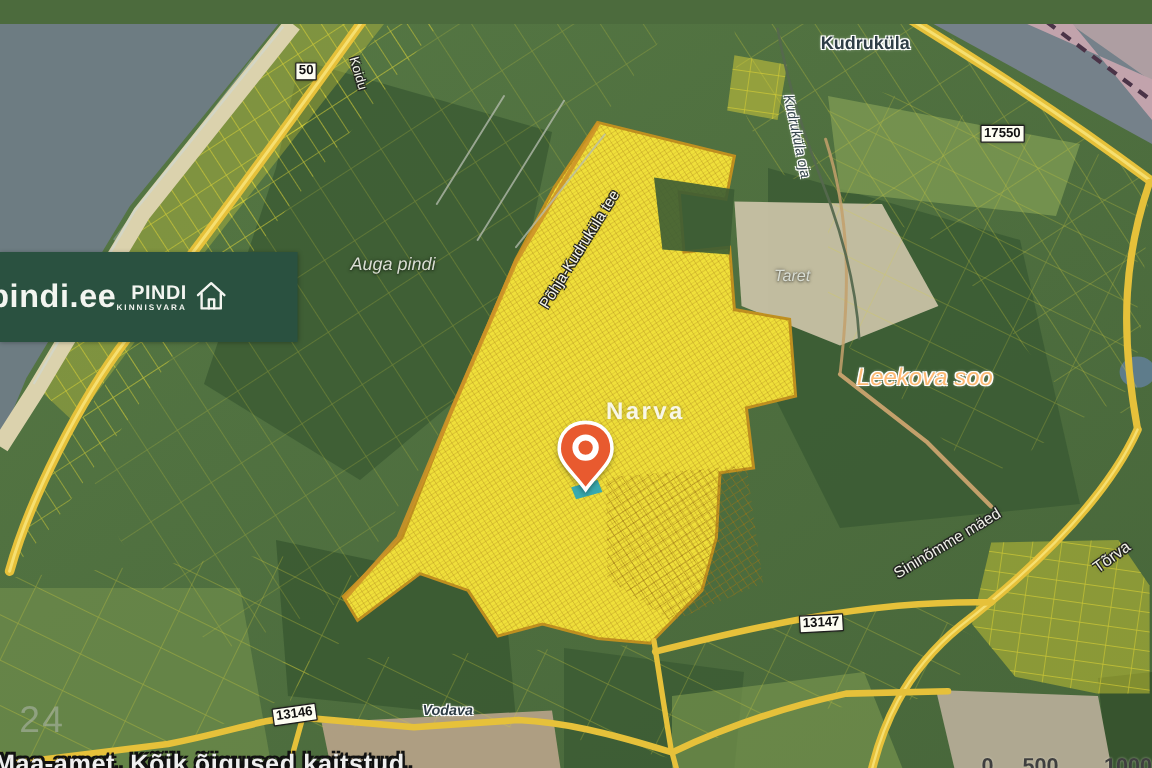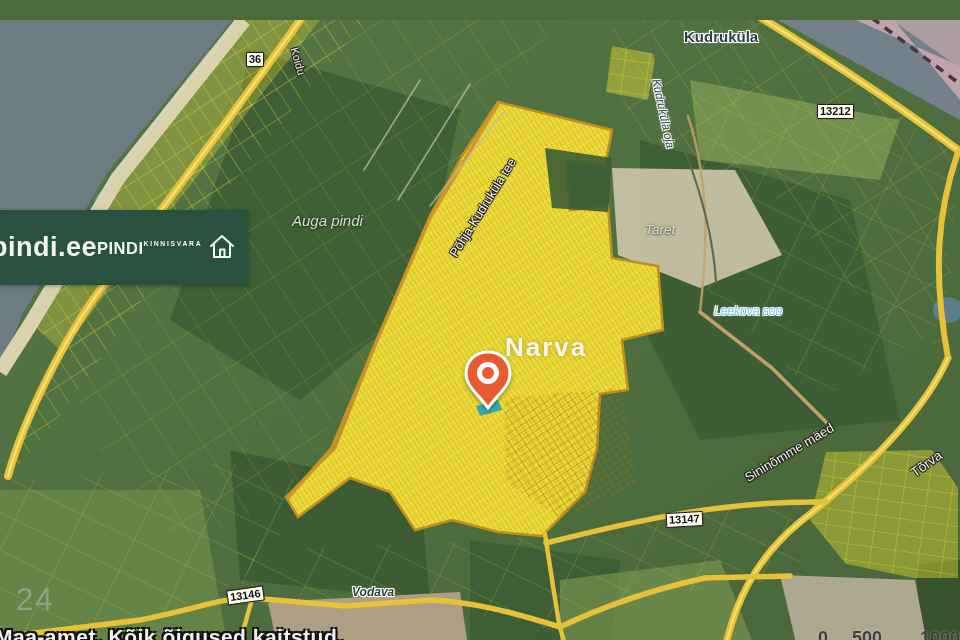--- a/index.html
+++ b/index.html
@@ -15,22 +15,22 @@
 
   .lbl-kudrukula{left:684px;top:8px;font-size:15px;font-weight:bold;color:#2e3d46;}
   .lbl-oja{left:662px;top:58px;font-size:11.5px;font-style:italic;color:#35454d;
            transform:rotate(78deg);transform-origin:left top;}
   .lbl-pohja{left:447px;top:232px;font-size:12.5px;color:#f4f4ee;
              transform:rotate(-58deg);transform-origin:left top;}
   .lbl-koidu{left:300px;top:26px;font-size:11px;color:#f2f2ea;
              transform:rotate(74deg);transform-origin:left top;}
   .lbl-auga{left:292px;top:192px;font-size:15px;font-style:italic;color:#d9ddd3;}
   .lbl-taret{left:645px;top:202px;font-size:13.5px;font-style:italic;color:#d8ddd4;text-align:center;}
-  .lbl-leekova{left:714px;top:284px;font-size:12px;font-style:italic;color:#7dd3fc;}
-  .lbl-narva{left:505px;top:312px;font-size:26px;font-weight:bold;letter-spacing:2px;
+  .lbl-leekova{left:714px;top:284px;font-size:20px;font-style:italic;color:#fdba74;}
+  .lbl-narva{left:505px;top:312px;font-size:20px;font-weight:bold;letter-spacing:2px;
              color:rgba(255,255,255,.88);text-shadow:0 0 4px rgba(110,110,50,.45);}
   .lbl-sini{left:742px;top:452px;font-size:13px;color:#efefe8;
             transform:rotate(-31deg);transform-origin:left top;}
   .lbl-torva{left:908px;top:448px;font-size:13.5px;color:#eeeee7;
              transform:rotate(-36deg);transform-origin:left top;}
   .lbl-vodava{left:352px;top:565px;font-size:12px;font-weight:bold;font-style:italic;color:#2e3d46;}
   .lbl-ghost{left:16px;top:562px;font-size:31px;font-weight:normal;color:#a9b3a3;opacity:.62;letter-spacing:2px;}
   .lbl-copyright{left:-5px;top:605px;font-size:21px;font-weight:bold;color:#efefef;letter-spacing:.5px;
                  text-shadow:-2px -2px 0 #111,2px -2px 0 #111,-2px 2px 0 #111,2px 2px 0 #111,0 0 3px #000;}
 
@@ -52,21 +52,21 @@
   .scalebar .bar{margin-top:2px;height:6px;width:140px;margin-left:16px;border:1px solid #222;
                  display:flex;}
   .scalebar .seg-a{width:50%;background:#111;}
   .scalebar .seg-b{width:50%;background:#f6f6f6;}
 
   .banner{position:absolute;left:0;top:190px;width:248px;height:75px;background:#2a5140;
           display:flex;align-items:center;color:#f3f5f0;box-shadow:0 1px 4px rgba(0,0,0,.35);}
   .banner .site{font-size:27px;font-weight:bold;letter-spacing:.5px;margin-left:-9px;}
   .banner .num{font-family:"Liberation Serif", serif;font-size:62px;font-weight:bold;line-height:.85;
                letter-spacing:-5px;margin:-8px 6px 0 10px;}
-  .banner .stack{display:flex;flex-direction:row;line-height:1;margin-top:2px;}
+  .banner .stack{display:flex;flex-direction:column;line-height:1;margin-top:2px;align-items:flex-end;}
   .banner .brand{font-size:16.5px;font-weight:800;letter-spacing:.5px;}
   .banner .brandsub{font-size:6.8px;font-weight:bold;letter-spacing:1.7px;margin-top:1px;}
   .banner .house{margin-left:7px;margin-top:-2px;}
 
   .pin{position:absolute;left:462px;top:330px;width:52px;height:62px;
        filter:drop-shadow(0 2px 2px rgba(0,0,0,.35));cursor:pointer;}
 </style>
 </head>
 <body>
 
@@ -182,22 +182,22 @@
   <div class="lbl lbl-auga halo-soft">Auga pindi</div>
   <div class="lbl lbl-taret halo-soft">Taret</div>
   <div class="lbl lbl-leekova halo-w">Leekova soo</div>
   <div class="lbl lbl-narva">Narva</div>
   <div class="lbl lbl-sini halo-d">Sininõmme mäed</div>
   <div class="lbl lbl-torva halo-d">Tõrva</div>
   <div class="lbl lbl-vodava halo-w">Vodava</div>
   <div class="lbl lbl-ghost">24</div>
   <div class="lbl lbl-copyright">Maa-amet. Kõik õigused kaitstud.</div>
 
-  <div class="badge badge-91">36</div>
-  <div class="badge badge-13212">13212</div>
+  <div class="badge badge-91">50</div>
+  <div class="badge badge-13212">17550</div>
   <div class="badge badge-13146">13146</div>
   <div class="badge badge-13147">13147</div>
   <div class="badge badge-1">1</div>
 
   <div class="scalebar">
     <div class="ticks">
       <span class="t0">0</span>
       <span class="t500">500</span>
       <span class="t1000">1000</span>
     </div>

